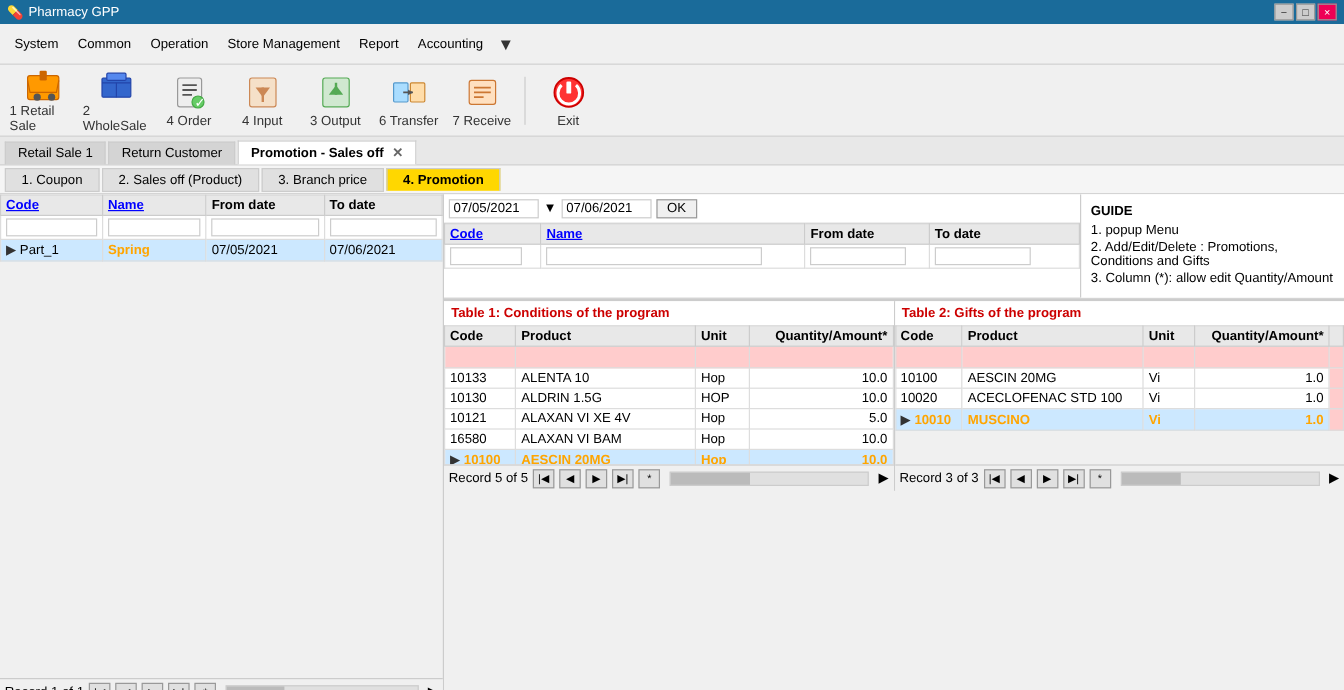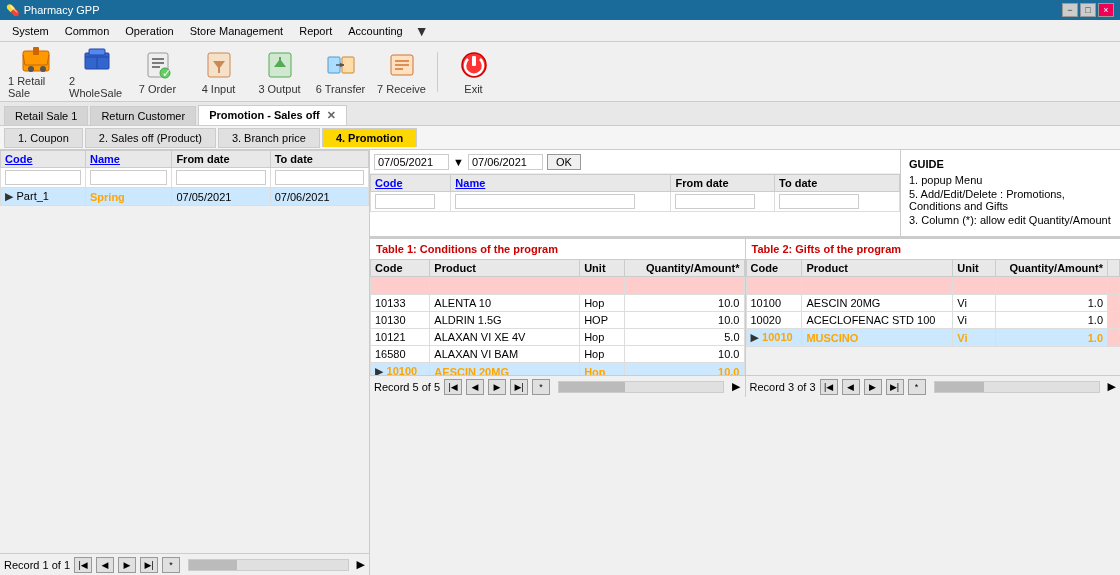--- a/index.html
+++ b/index.html
@@ -21,21 +21,21 @@
       width: 16px; height: 14px;
       background: #ccc;
       border: 1px solid #999;
       display: flex; align-items: center; justify-content: center;
       font-size: 9px; cursor: pointer; color: #333;
     }
 
     
     .menu-bar {
       background: #f0f0f0;
-      height: 22px;
+      height: 34px;
       display: flex;
       align-items: center;
       border-bottom: 1px solid #ccc;
       padding: 0 4px;
     }
     .menu-item {
       padding: 2px 8px;
       cursor: pointer;
       font-size: 11px;
     }
@@ -292,21 +292,21 @@
     <div class="tool-icon">
       <svg width="30" height="28" viewBox="0 0 30 28">
         <rect x="5" y="2" width="20" height="24" rx="2" fill="#eee" stroke="#999" stroke-width="1"></rect>
         <line x1="9" y1="8" x2="21" y2="8" stroke="#555" stroke-width="1.5"></line>
         <line x1="9" y1="12" x2="21" y2="12" stroke="#555" stroke-width="1.5"></line>
         <line x1="9" y1="16" x2="17" y2="16" stroke="#555" stroke-width="1.5"></line>
         <circle cx="22" cy="22" r="5" fill="#66cc66" stroke="#44aa44" stroke-width="1"></circle>
         <text x="19" y="26" fill="white" font-size="8">✓</text>
       </svg>
     </div>
-    <span>7 Order</span>
+    <span>4 Order</span>
   </div>
   <div class="tool-btn">
     <div class="tool-icon">
       <svg width="30" height="28" viewBox="0 0 30 28">
         <rect x="4" y="2" width="22" height="24" rx="2" fill="#f5e0c8" stroke="#cc8855" stroke-width="1"></rect>
         <polygon points="15,18 9,10 21,10" fill="#cc8855"></polygon>
         <line x1="15" y1="10" x2="15" y2="22" stroke="#cc8855" stroke-width="2"></line>
       </svg>
     </div>
     <span>4 Input</span>
@@ -462,21 +462,21 @@
               <td><input type="text" style="width: 80px;"></td>
               <td><input type="text" style="width: 80px;"></td>
             </tr>
           </tbody>
         </table>
       </div>
 
       <div class="guide-box">
         <div class="guide-title">GUIDE</div>
         <div class="guide-line">1. popup Menu</div>
-        <div class="guide-line">5. Add/Edit/Delete : Promotions, Conditions and Gifts</div>
+        <div class="guide-line">2. Add/Edit/Delete : Promotions, Conditions and Gifts</div>
         <div class="guide-line">3. Column (*): allow edit Quantity/Amount</div>
       </div>
     </div>
 
     <div class="bottom-section">
 
       <div class="bottom-table-panel">
         <div class="bottom-table-title">Table 1: Conditions of the program</div>
         <div class="bottom-table-area">
           <table class="data-table" style="background:white; width:100%;">

